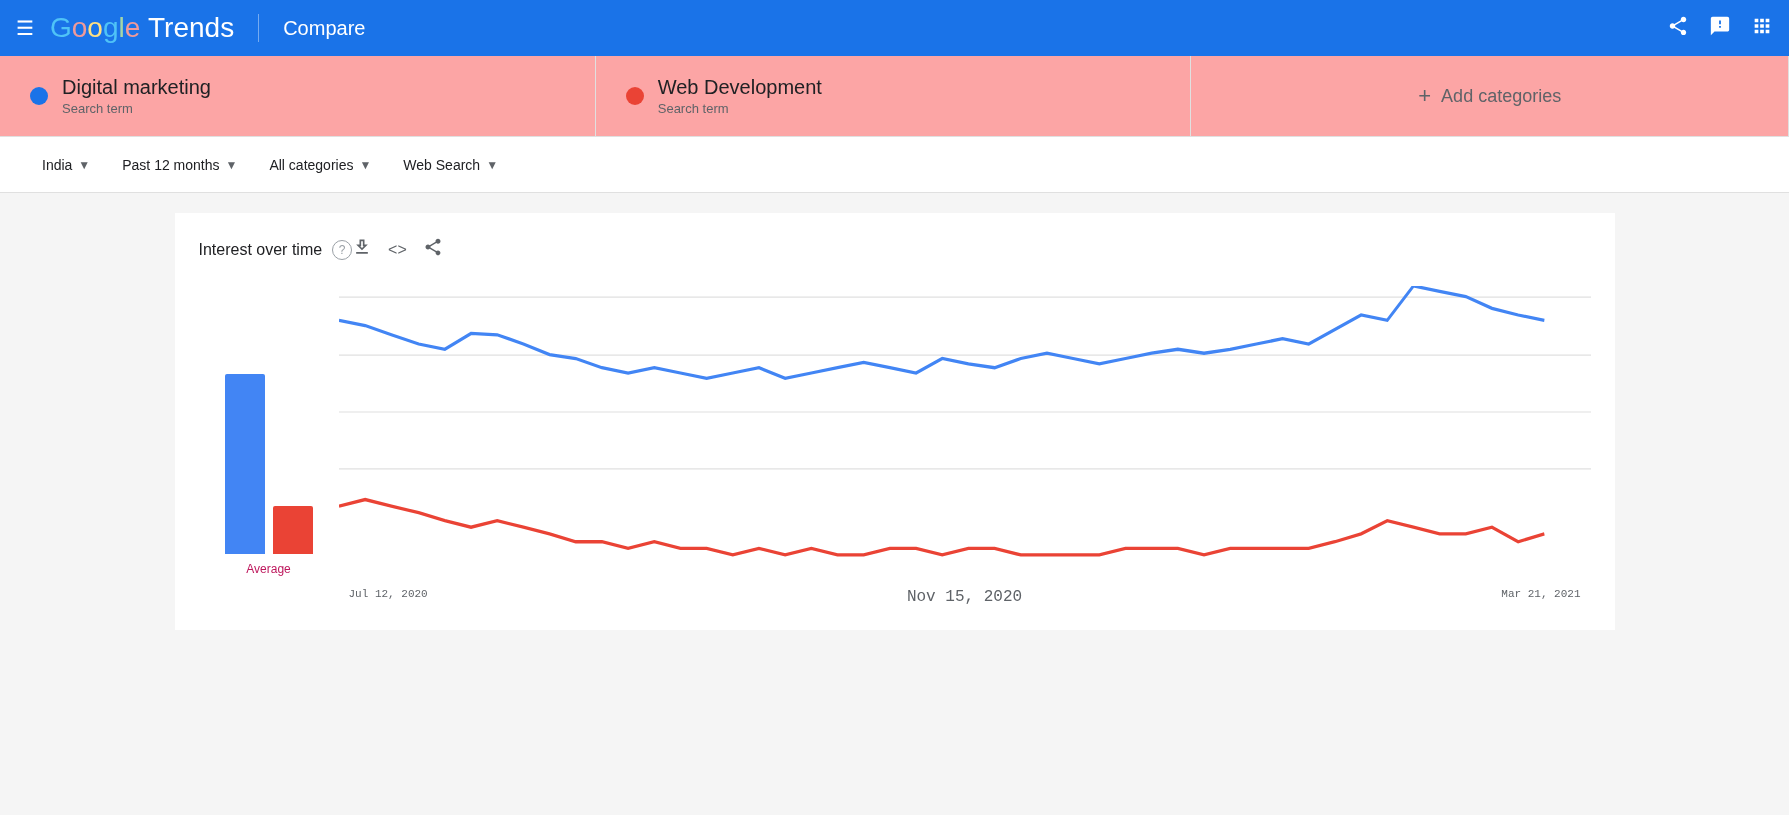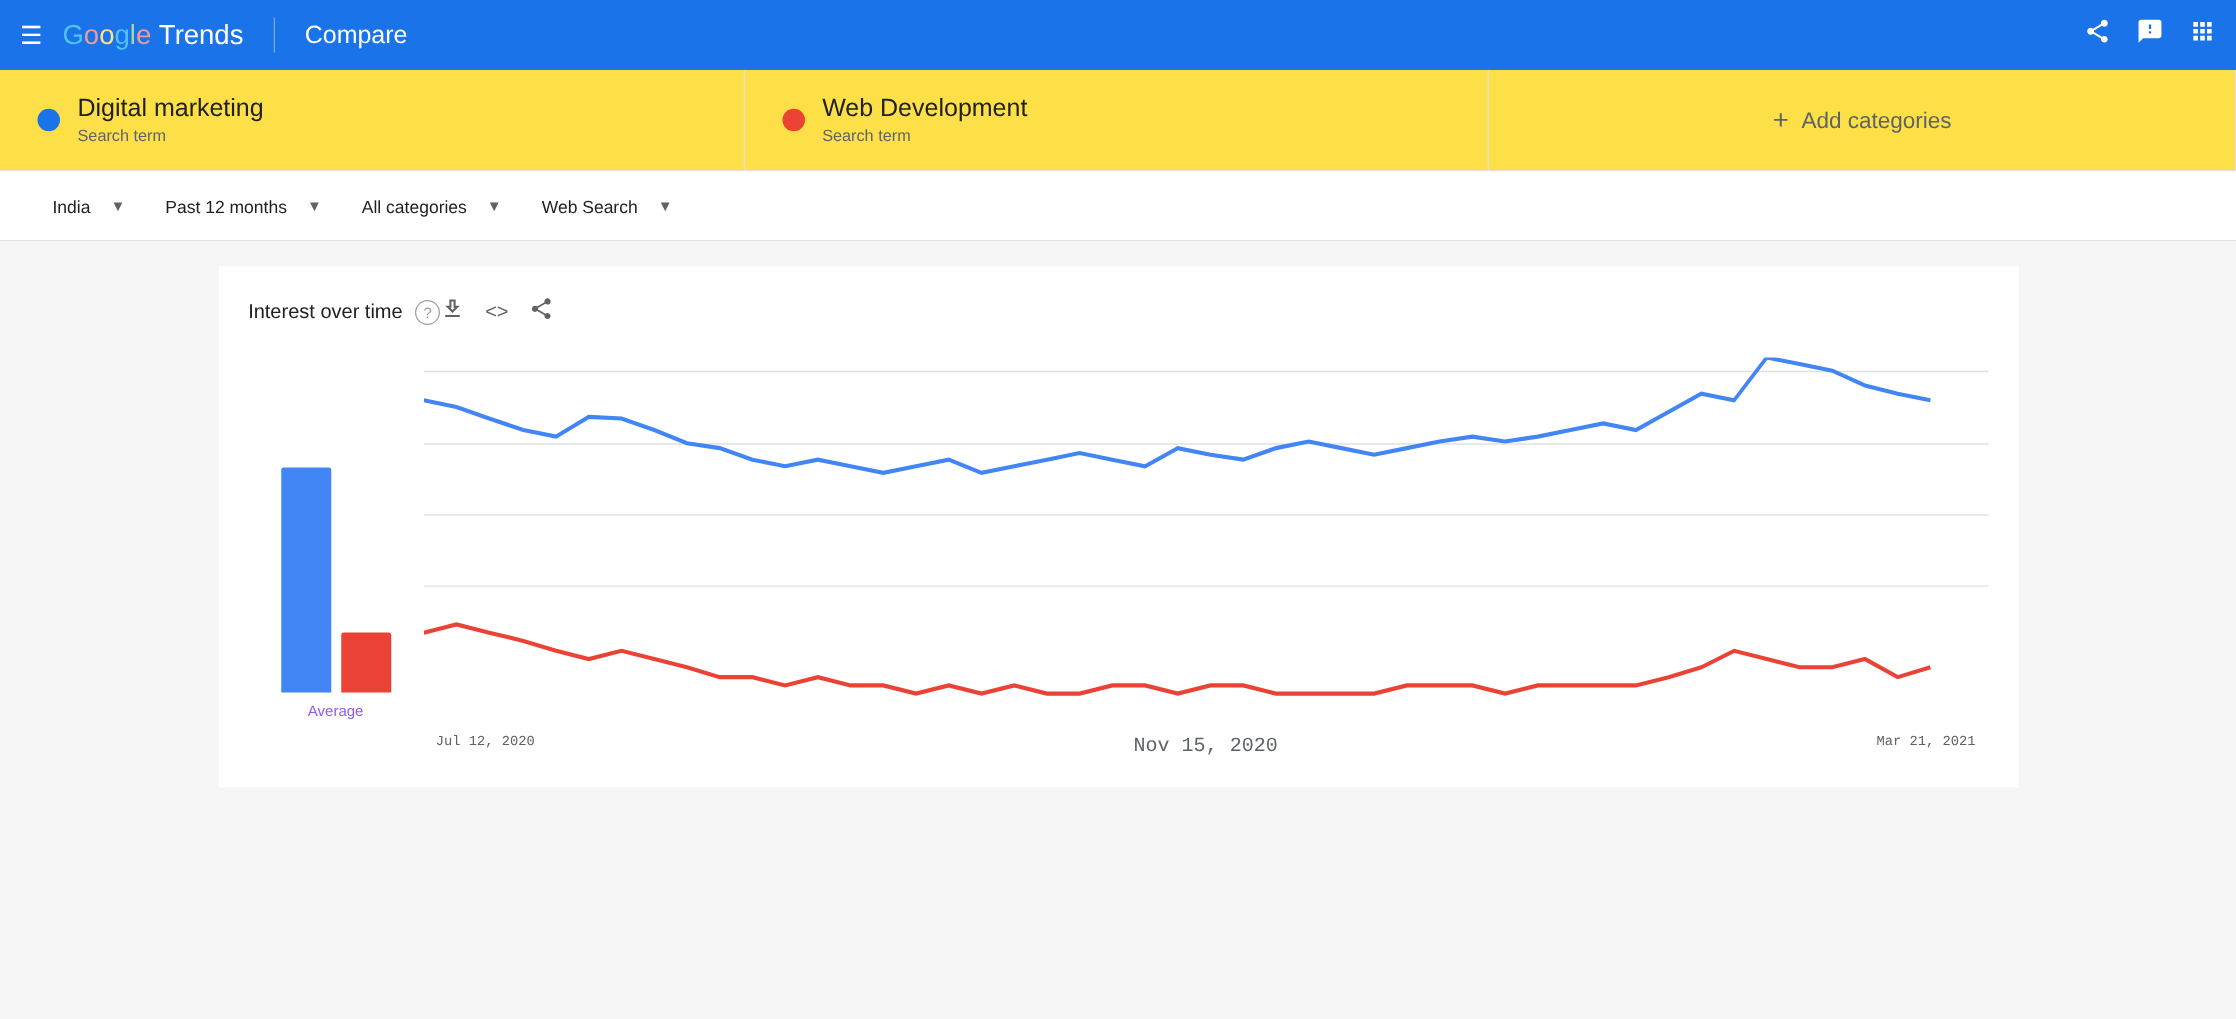--- a/index.html
+++ b/index.html
@@ -8,30 +8,30 @@
     
     .header {
       background: #1a73e8;
       height: 56px;
       display: flex;
       align-items: center;
       padding: 0 16px;
       gap: 16px;
     }
     .header-menu-icon { color: white; font-size: 20px; cursor: pointer; }
-    .header-logo { color: white; font-size: 22px; font-weight: 400; }
+    .header-logo { color: white; font-size: 28px; font-weight: 400; }
     .header-divider { width: 1px; height: 28px; background: rgba(255,255,255,0.4); margin: 0 8px; }
     .header-compare { color: white; font-size: 20px; font-weight: 400; }
     .header-spacer { flex: 1; }
     .header-icons { display: flex; gap: 20px; align-items: center; }
     .header-icon { color: white; font-size: 20px; cursor: pointer; }
 
     
     .search-terms-bar {
-      background: #fde047;
+      background: #fca5a5;
       display: flex;
       border-bottom: 1px solid #e0e0e0;
       min-height: 80px;
     }
     .search-term-item {
       flex: 0 0 33.3%;
       padding: 20px 30px;
       border-right: 1px solid #e0e0e0;
       display: flex;
       align-items: center;
@@ -66,21 +66,21 @@
       display: flex;
       align-items: center;
       padding: 0 30px;
       height: 56px;
       gap: 8px;
       border-bottom: 1px solid #e0e0e0;
     }
     .filter-dropdown {
       display: flex;
       align-items: center;
-      gap: 16px;
+      gap: 6px;
       padding: 6px 12px;
       cursor: pointer;
       color: #202124;
       font-size: 14px;
       border-radius: 4px;
     }
     .dropdown-arrow { font-size: 12px; color: #5f6368; }
 
     
     .main-content {
@@ -149,21 +149,21 @@
       height: 220px;
     }
     .bar {
       width: 40px;
       border-radius: 2px 2px 0 0;
     }
     .bar-blue { background: #4285f4; }
     .bar-red { background: #ea4335; }
     .bar-label {
       font-size: 12px;
-      color: #8b5cf6;
+      color: #be185d;
       margin-top: 8px;
       text-align: center;
     }
 
     .line-chart-area {
       flex: 1;
       position: relative;
       padding-bottom: 30px;
       font-family: Liberation Mono, monospace;
     }

